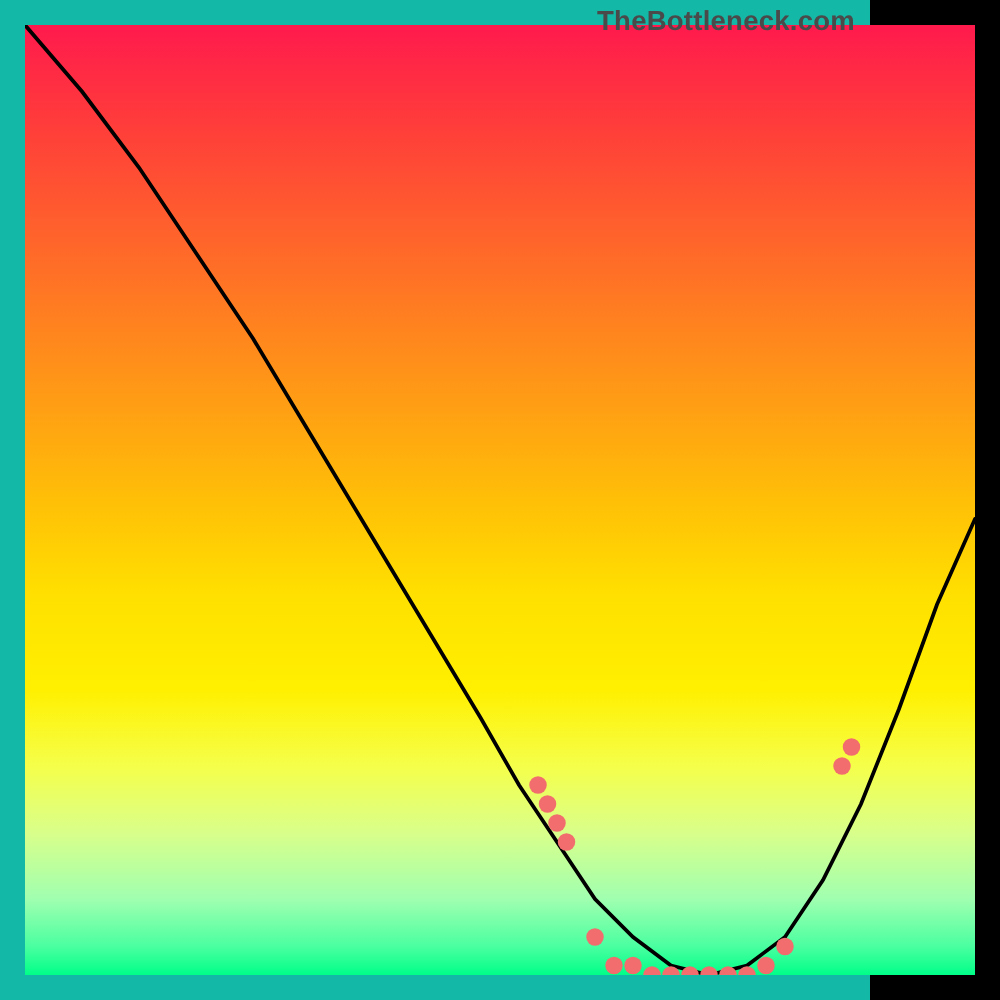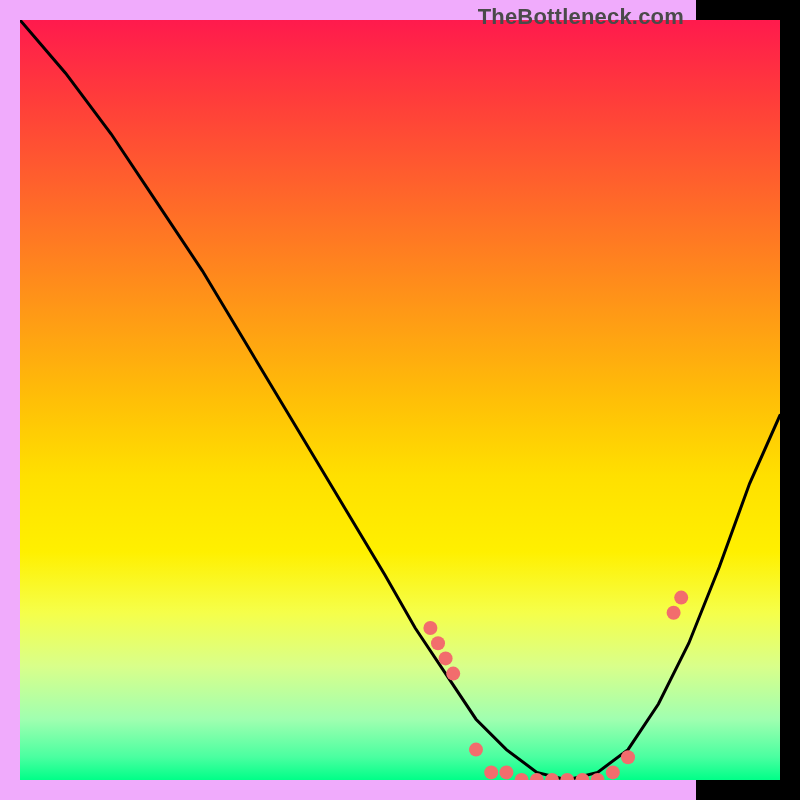--- a/index.html
+++ b/index.html
@@ -1,17 +1,17 @@
 <!DOCTYPE html>
 <html><head>
 <meta charset="utf-8">
 <style>
   * { margin: 0; padding: 0; box-sizing: border-box; }
   html, body { width: 800px; height: 800px; overflow: hidden; background: #000; }
-  .wrapper { position: relative; width: 696px; height: 800px; background: #f0abfc; }
+  .wrapper { position: relative; width: 696px; height: 800px; background: #14b8a6; }
   .plot-area {
     position: absolute;
     left: 20px;
     top: 20px;
     width: 760px;
     height: 760px;
     background: linear-gradient(to bottom,
       #ff1a4d 0%,
       #ff3b3b 10%,
       #ff5c2e 20%,

